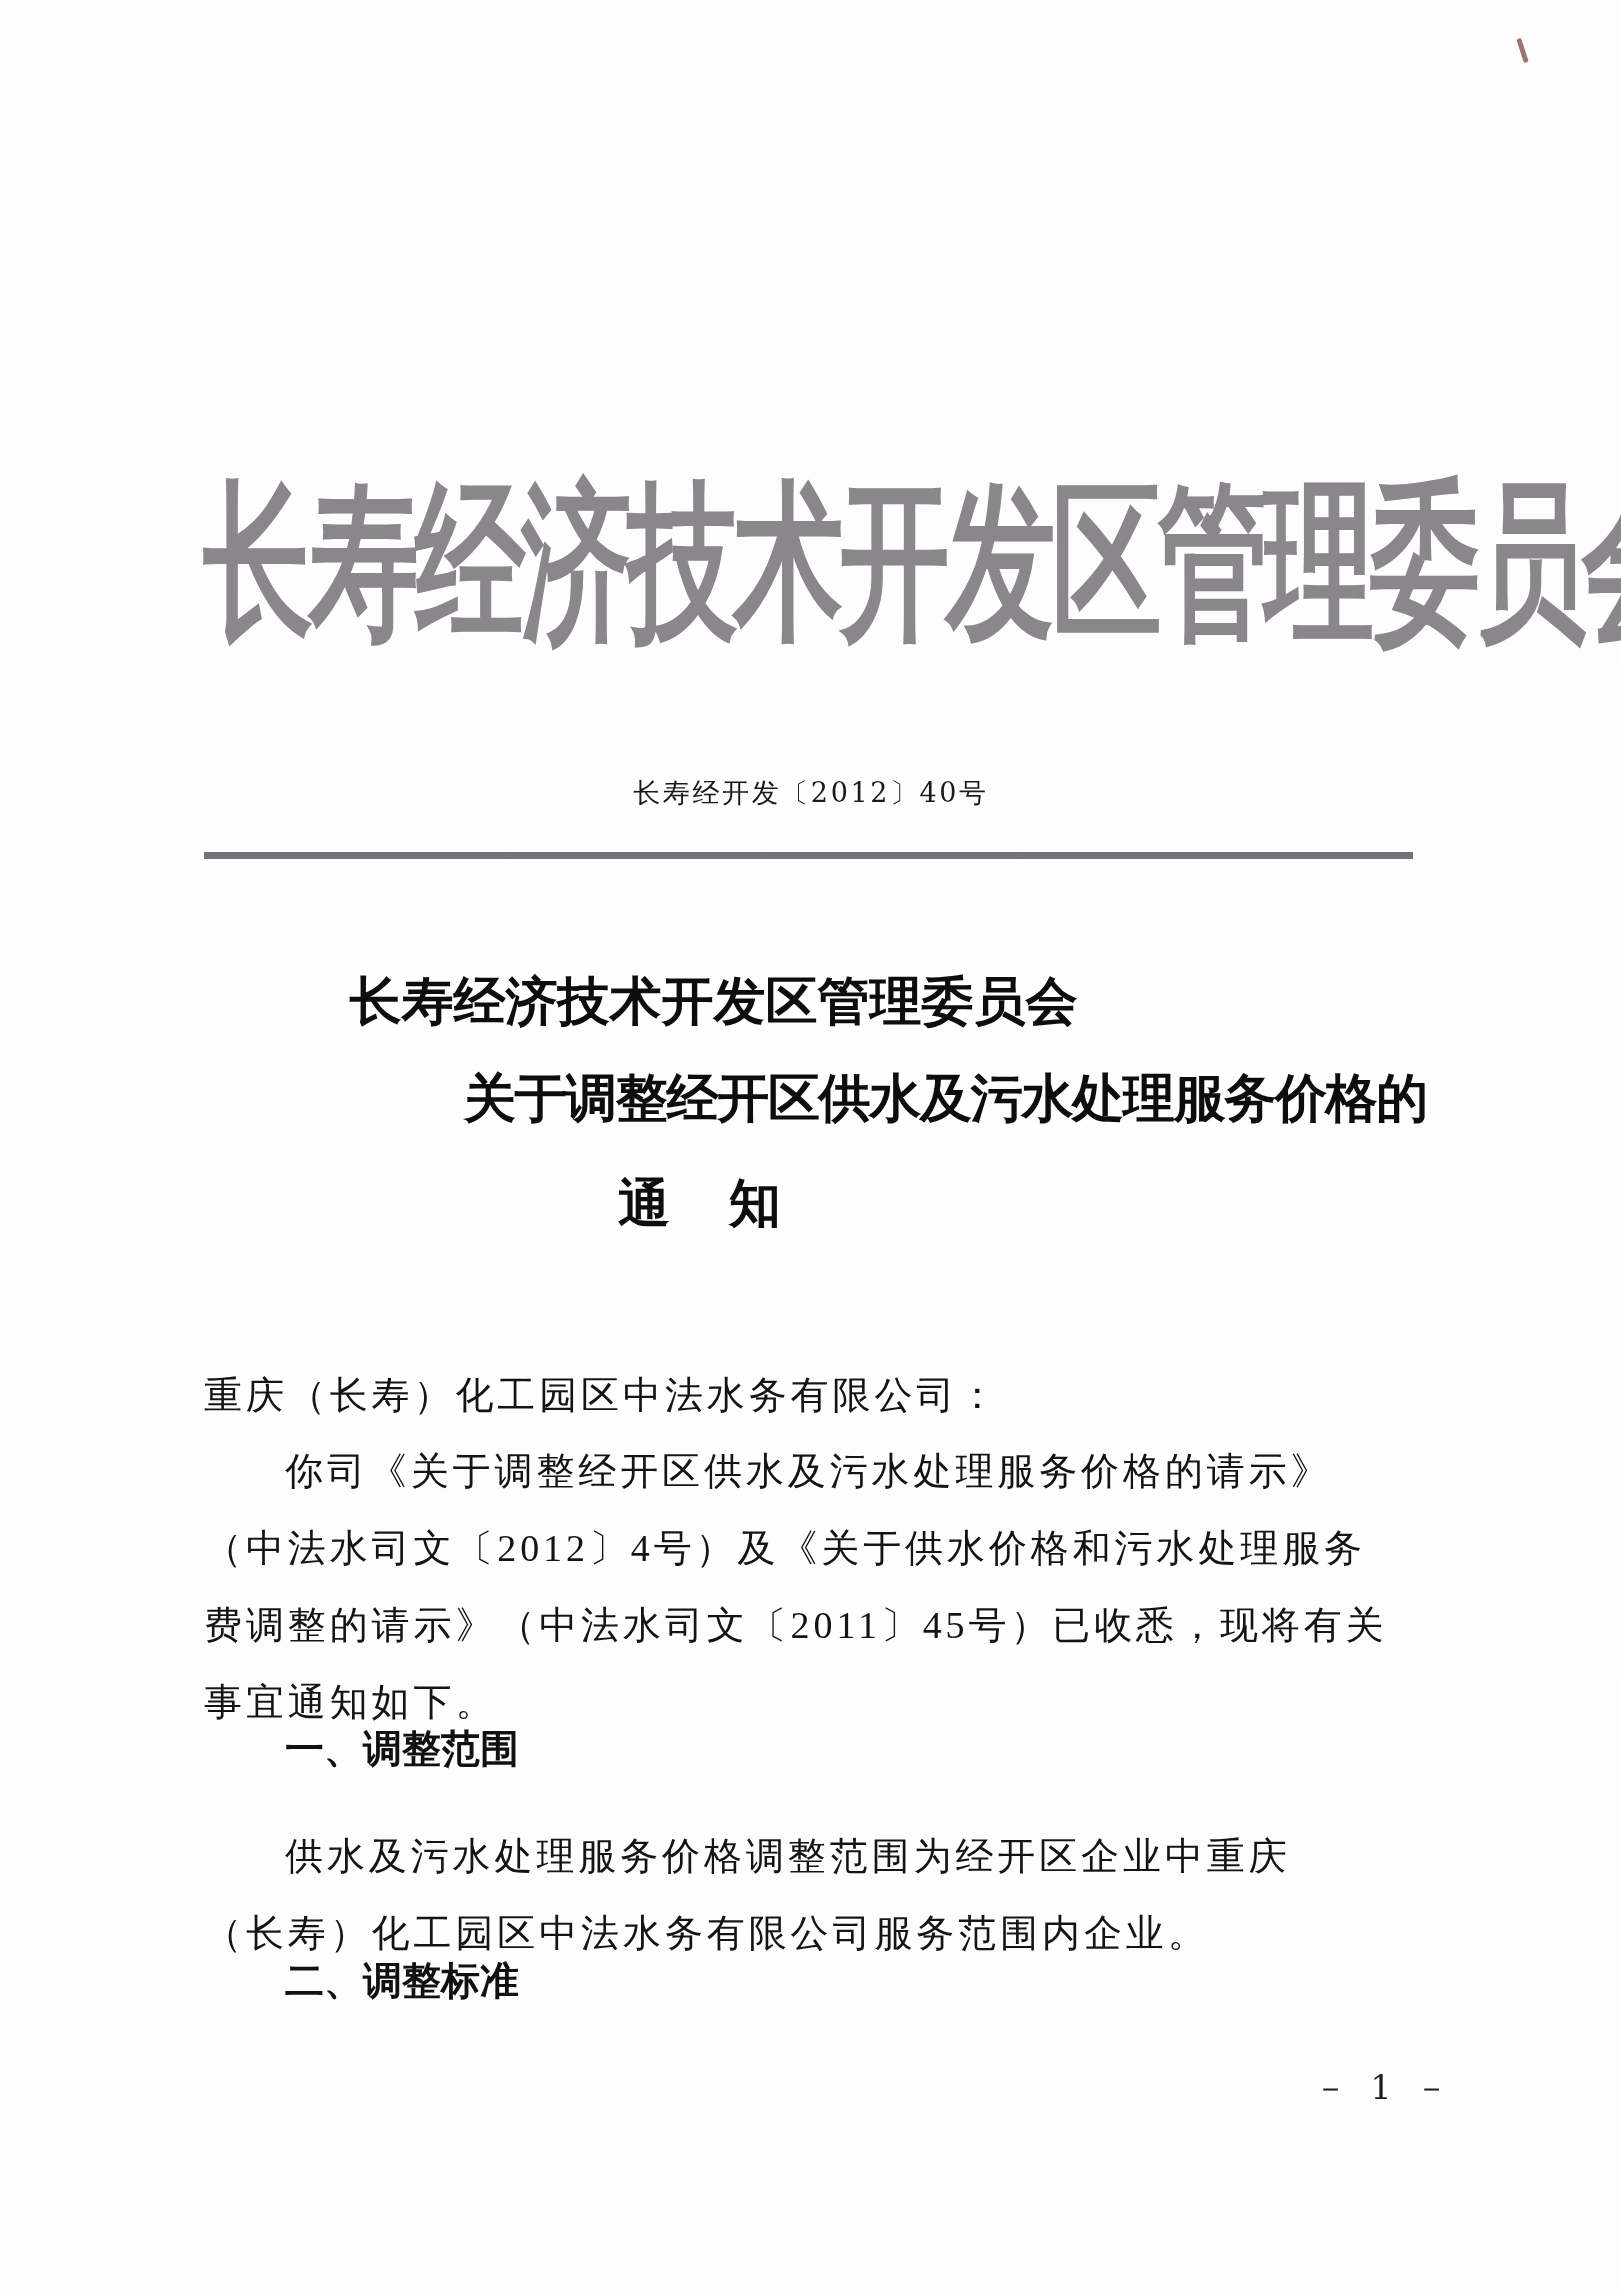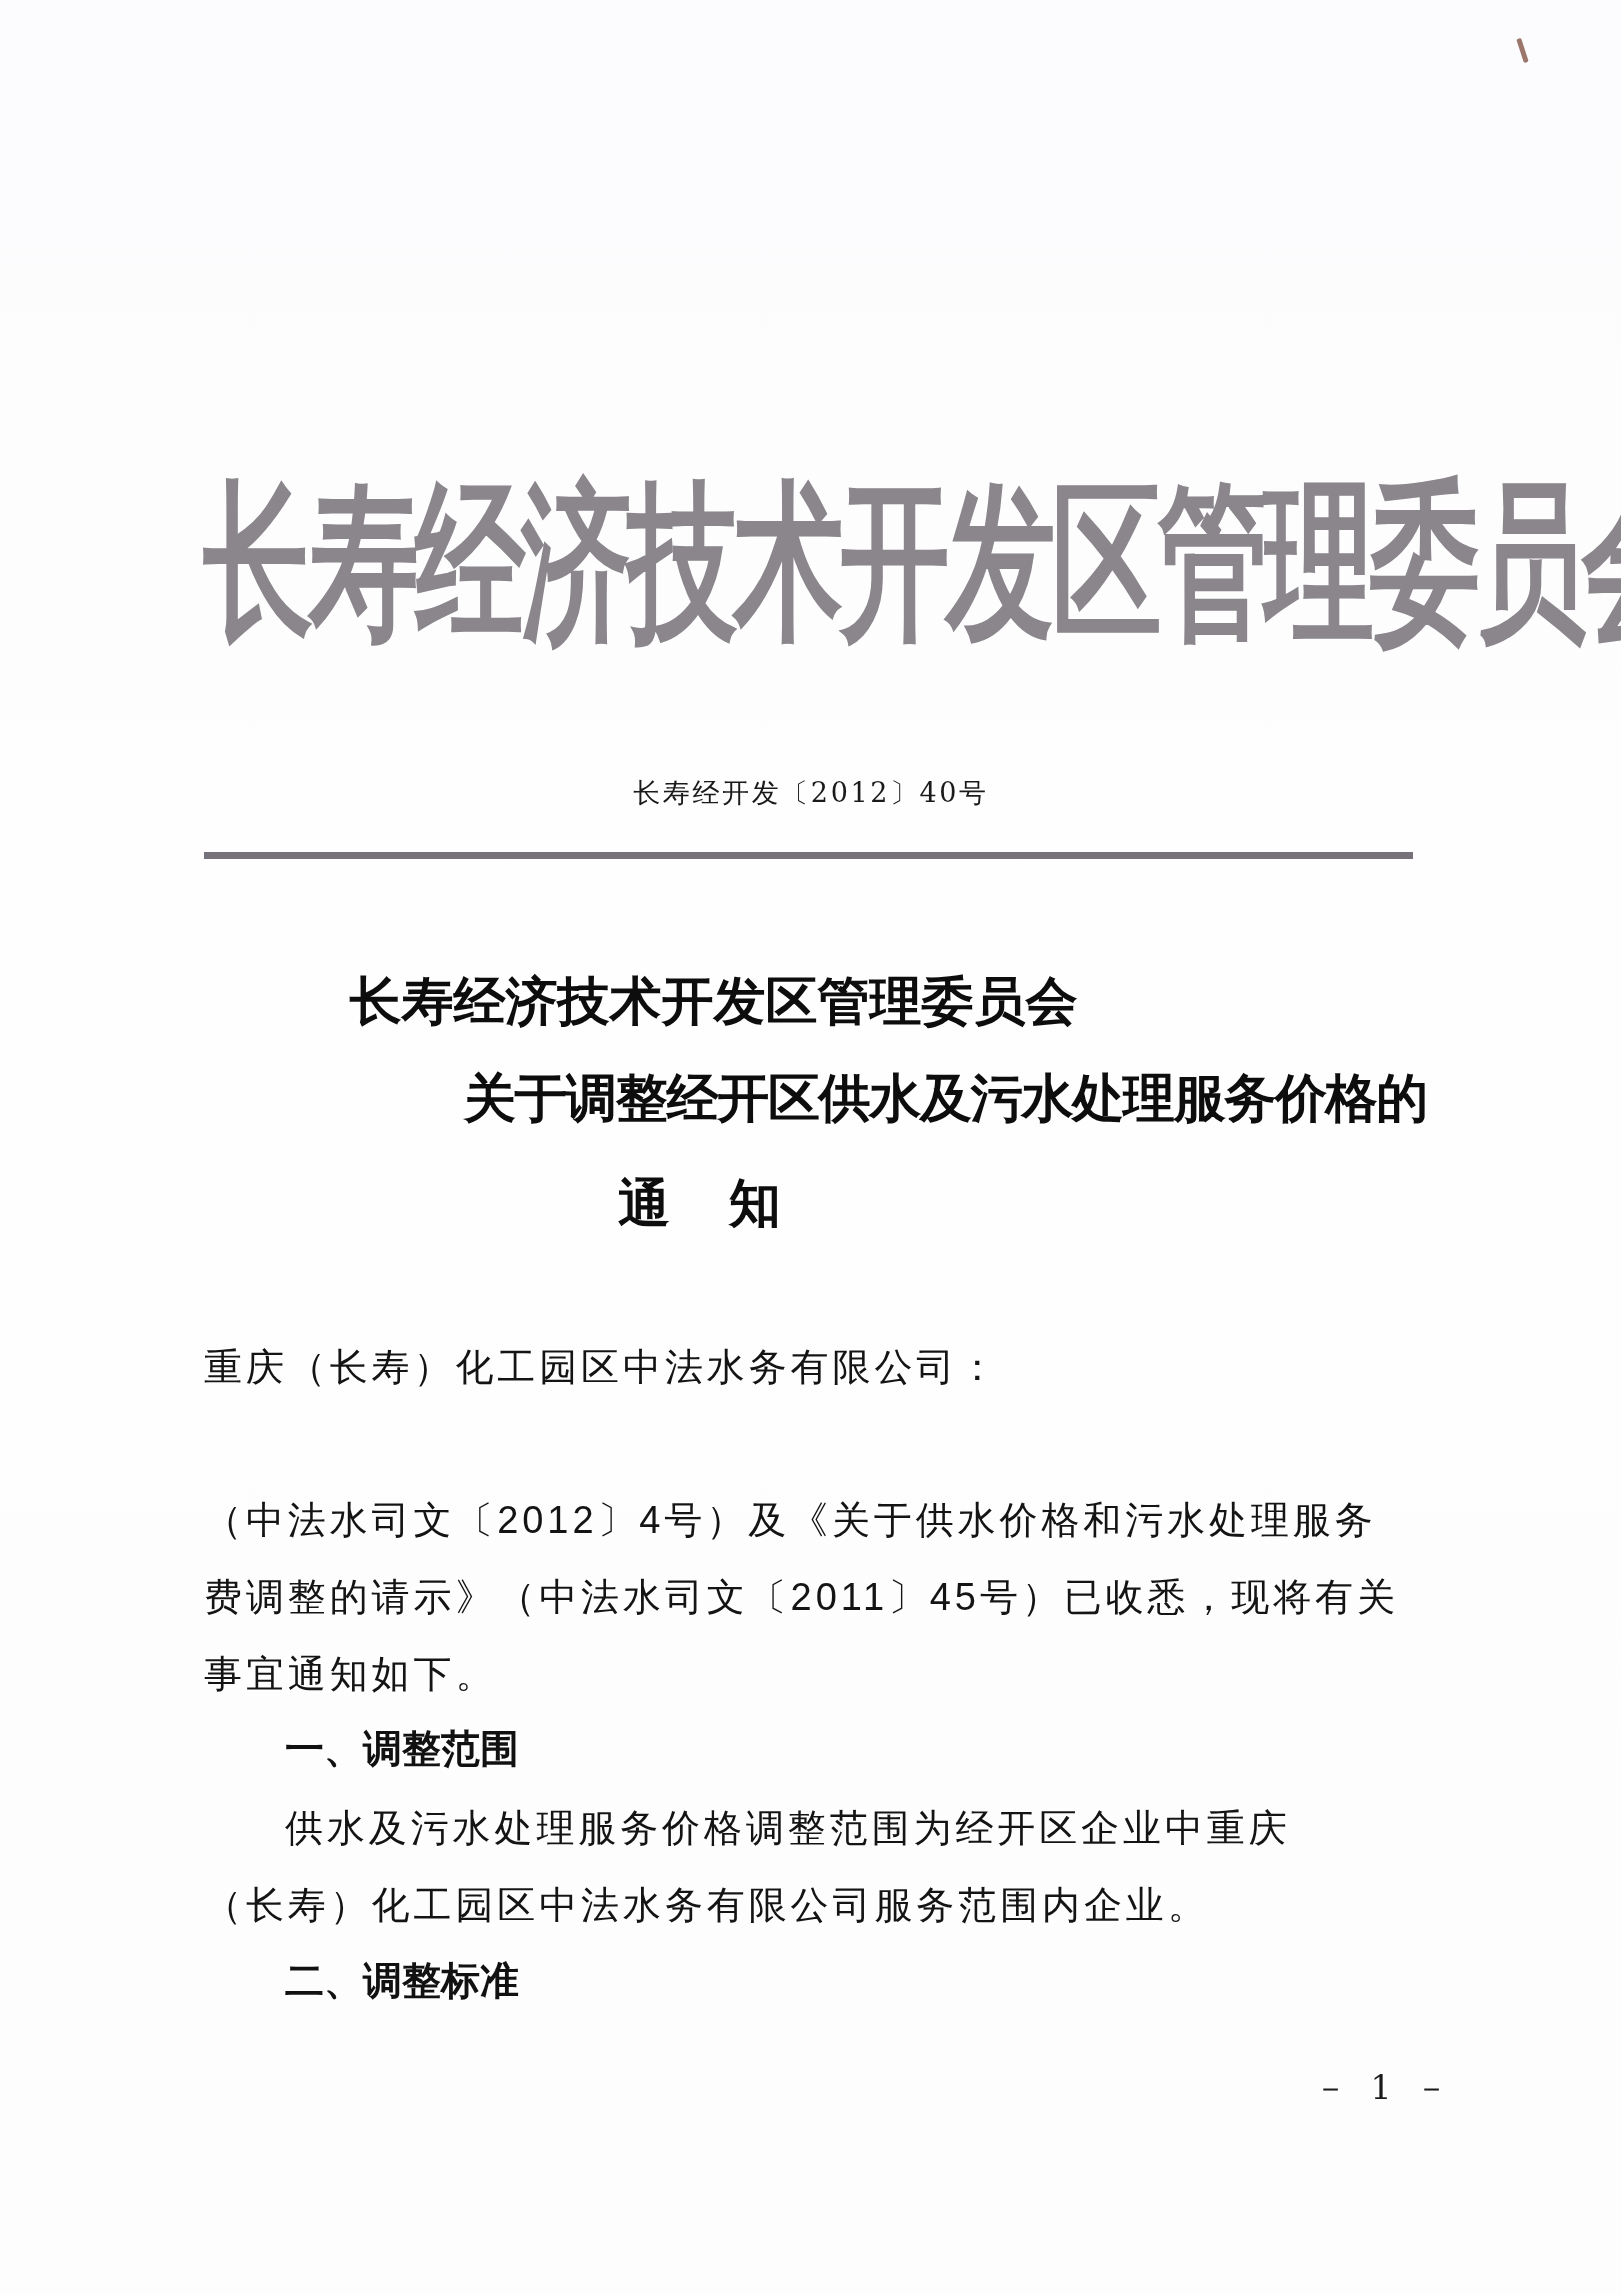--- a/index.html
+++ b/index.html
@@ -82,26 +82,27 @@
       line-height: 1;
       white-space: nowrap;
     }
     .title.l1 { top: 975px; letter-spacing: 0px; }
     .title.l2 { top: 1072px; letter-spacing: -1.3px; text-align: right; }
     .title.l3 { top: 1177px; letter-spacing: 59px; padding-left: 31px; box-sizing: border-box; }
     .body-text {
       position: absolute;
       left: 204px;
       width: 1214px;
-      font-family: Liberation Sans, sans-serif;
+      font-family: Liberation Serif, serif;
       font-size: 38px;
       color: #141414;
       line-height: 1;
       white-space: nowrap;
       letter-spacing: 3.9px;
+      margin-top: 28px;
     }
     .indent { left: 285px; }
     .heading {
       position: absolute;
       left: 285px;
       font-family: "DejaVu Sans", "Liberation Sans", sans-serif;
       font-weight: bold;
       font-size: 39px;
       color: #111111;
       line-height: 1;
@@ -131,20 +132,21 @@
   <div class="doc-number">长寿经开发〔2012〕40号</div>
 
   <div class="divider"></div>
 
   <div class="title l1">长寿经济技术开发区管理委员会</div>
   <div class="title l2">关于调整经开区供水及污水处理服务价格的</div>
   <div class="title l3">通知</div>
 
   <div class="body-text" style="top:1348px;">重庆（长寿）化工园区中法水务有限公司：</div>
 
+  <div class="body-text indent" style="top:1424px;">你司《关于调整经开区供水及污水处理服务价格的请示》</div>
   <div class="body-text" style="top:1501px;">（中法水司文〔2012〕4号）及《关于供水价格和污水处理服务</div>
   <div class="body-text" style="top:1578px;">费调整的请示》（中法水司文〔2011〕45号）已收悉，现将有关</div>
   <div class="body-text" style="top:1655px;">事宜通知如下。</div>
 
   <div class="heading" style="top:1729px;">一、调整范围</div>
   <div class="body-text indent" style="top:1809px;">供水及污水处理服务价格调整范围为经开区企业中重庆</div>
   <div class="body-text" style="top:1886px;">（长寿）化工园区中法水务有限公司服务范围内企业。</div>
 
   <div class="heading" style="top:1961px;">二、调整标准</div>
 

